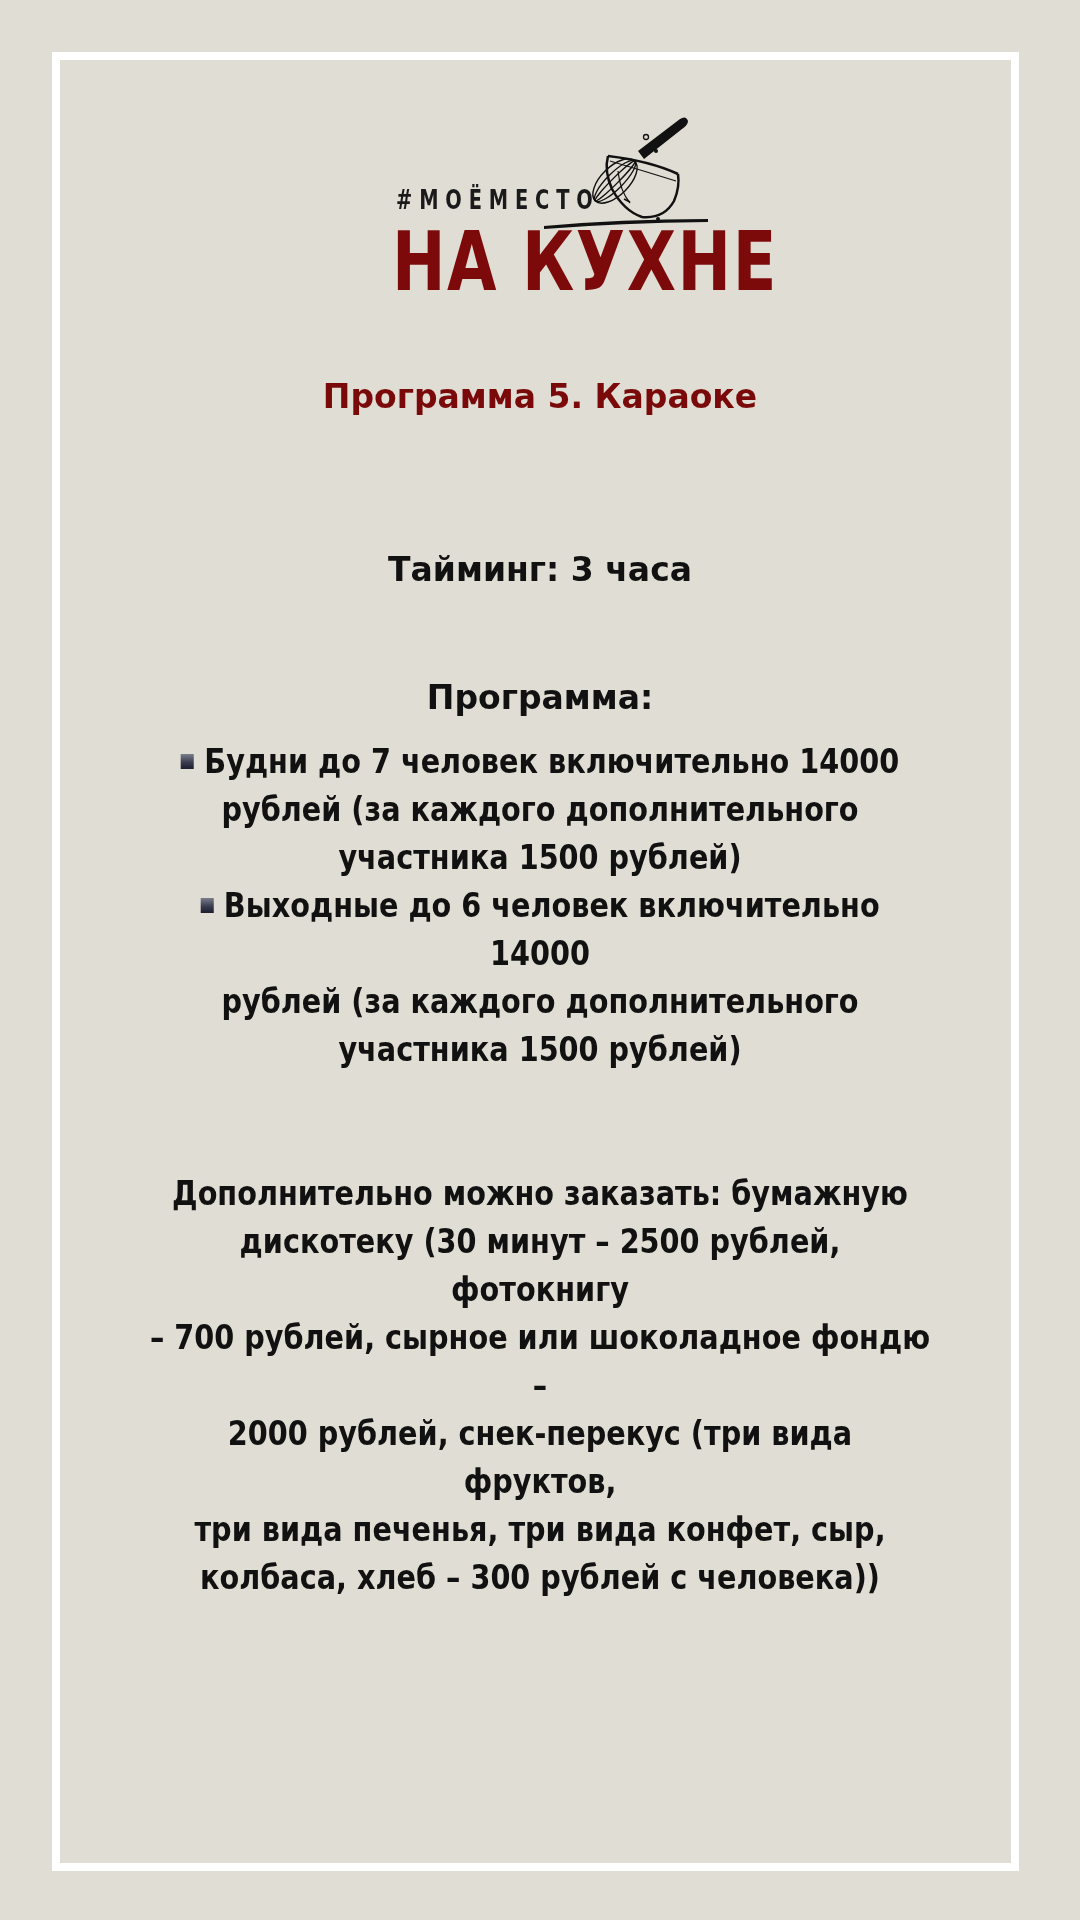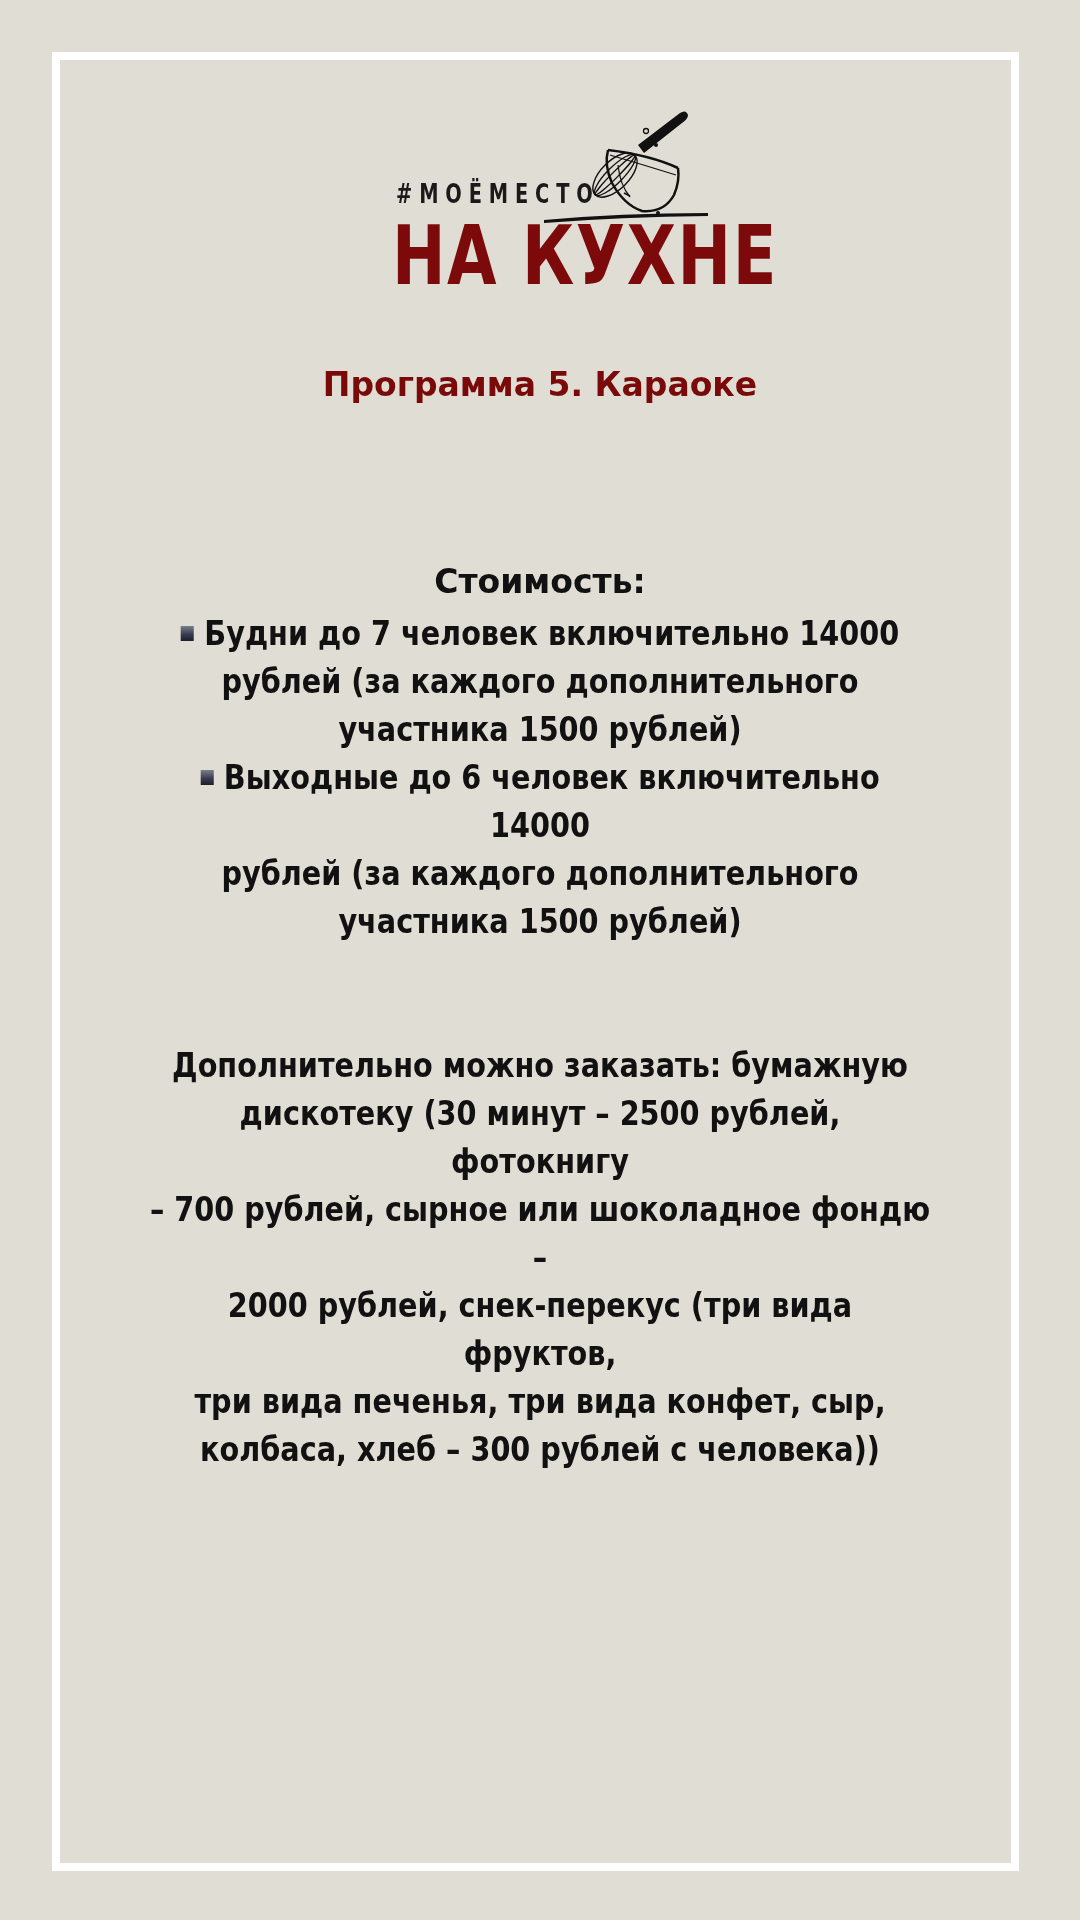--- a/index.html
+++ b/index.html
@@ -19,21 +19,21 @@
       left: 52px;
       top: 52px;
       width: 967px;
       height: 1819px;
       box-sizing: border-box;
       border: 8px solid #ffffff;
     }
     .logo {
       position: absolute;
       left: 380px;
-      top: 105px;
+      top: 111px;
       width: 350px;
       height: 195px;
     }
     .logo-hashtag {
       position: absolute;
       left: 16px;
       top: 73px;
       font-family: "DejaVu Sans", sans-serif;
       font-weight: bold;
       font-size: 27px;
@@ -70,21 +70,21 @@
       top: 354px;
       width: 900px;
       text-align: center;
       color: #111111;
       font-family: "DejaVu Sans", sans-serif;
       font-weight: bold;
       font-size: 33px;
       line-height: 48px;
     }
     .content p {
-      margin: 4px;
+      margin: 16px;
     }
     .title {
       color: #7a0a0a;
       font-size: 33px;
       line-height: 54px;
     }
     .gap {
       height: 48px;
     }
     .gap-sm {
@@ -139,24 +139,25 @@
 </div>
 
 <div class="content">
   <p class="title">Программа 5. Караоке</p>
 
   <div class="gap-sm"></div>
 
 
   <div class="gap"></div>
 
+  <p>Тайминг: 3 часа</p>
 
   <div class="gap"></div>
 
-  <p>Стоимость:</p>
+  <p>Программа:</p>
 
   <div>
     <div>
       <span class="narrow"><span class="bullet"></span><span>Будни до 7 человек включительно 14000</span></span>
       <span class="narrow">рублей (за каждого дополнительного</span>
       <span class="narrow">участника 1500 рублей)</span>
     </div>
     <div>
       <span class="narrow"><span class="bullet"></span><span>Выходные до 6 человек включительно 14000</span></span>
       <span class="narrow">рублей (за каждого дополнительного</span>

